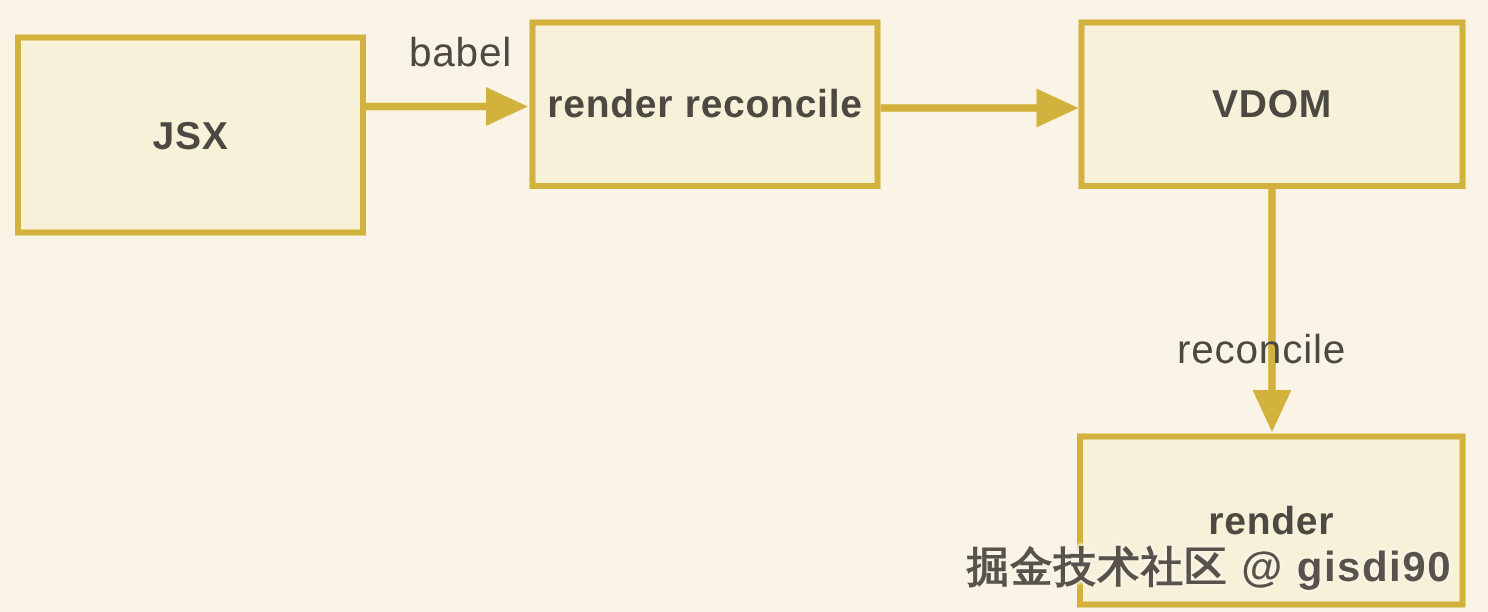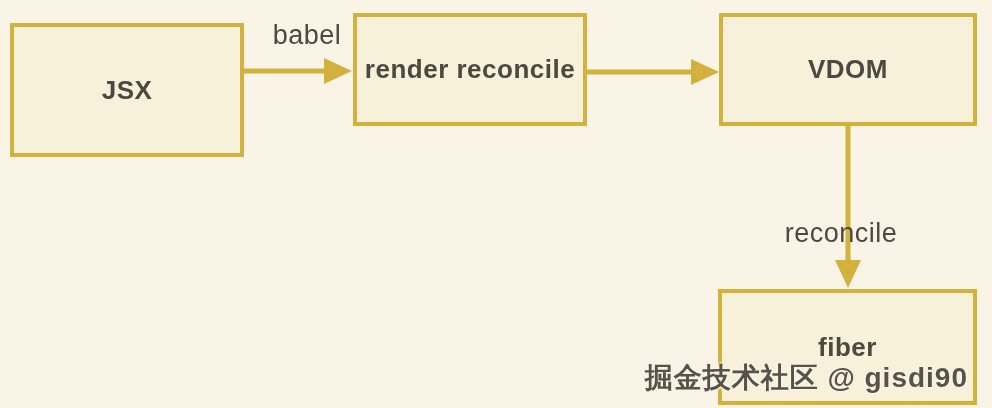--- a/index.html
+++ b/index.html
@@ -122,21 +122,21 @@
 
   <div class="node" id="node-render">
     <span class="node-label">render reconcile</span>
   </div>
 
   <div class="node" id="node-vdom">
     <span class="node-label">VDOM</span>
   </div>
 
   <div class="node" id="node-fiber">
-    <span class="node-label">fiber</span>
+    <span class="node-label">render</span>
   </div>
 
   <div class="edge-label" id="label-babel">babel</div>
 
   <div class="edge-label" id="label-reconcile">reconcile</div>
 
   <div class="wm-primary">掘金技术社区 @ gisdi90</div>
 
 
 </div>

